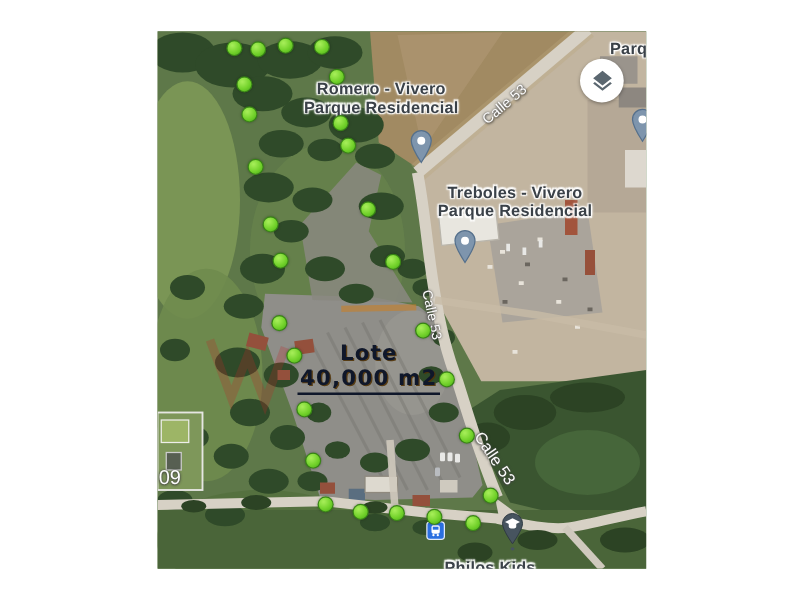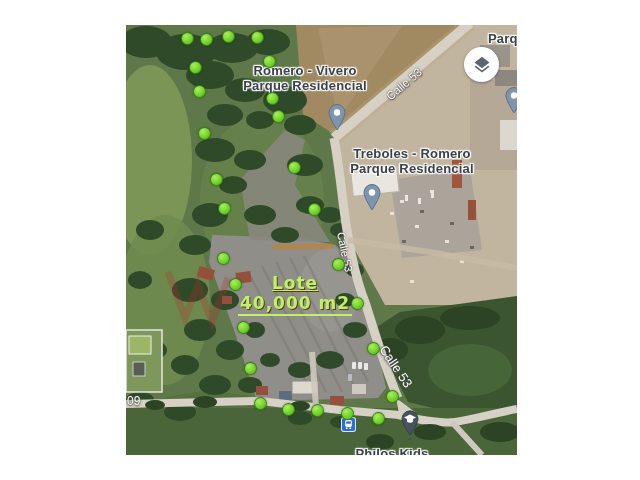--- a/index.html
+++ b/index.html
@@ -193,32 +193,32 @@
       </g>
     </svg>
 
     <div id="watermark-bar"></div>
 
     <div class="place-label" style="left:99px;top:38px;width:160px;">
       <div>Romero - Vivero</div>
       <div>Parque Residencial</div>
     </div>
     <div class="place-label" style="left:206px;top:121px;width:160px;">
-      <div>Treboles - Romero</div>
+      <div>Treboles - Vivero</div>
       <div>Parque Residencial</div>
     </div>
     <div class="place-label" style="left:362px;top:6px;width:70px;text-align:left;">Parque</div>
     <div class="place-label" style="left:216px;top:421px;width:100px;text-decoration:underline;">Philos Kids</div>
 
     <div class="road-label" style="left:248px;top:53px;width:60px;font-size:11.5px;transform:rotate(-40deg);">Calle 53</div>
     <div class="road-label" style="left:193px;top:221px;width:52px;font-size:11px;transform:rotate(78deg);">Calle 53</div>
     <div class="road-label" style="left:240px;top:334px;width:60px;font-size:13px;transform:rotate(56deg);">Calle 53</div>
-    <div class="road-label" style="left:1px;top:369px;font-size:12px;">09</div>
-
-    <div id="lote-overlay" style="color: #bef264; text-decoration: underline;">
+    <div class="road-label" style="left:1px;top:349px;font-size:16px;">09</div>
+
+    <div id="lote-overlay" style="color: #0f172a;">
       <div>Lote</div>
       <div><span id="lote-area-line">40,000 m2</span></div>
     </div>
 
     <div>
         <div class="dot" style="left: 54.5px; top: 6.5px;"></div>
         <div class="dot" style="left: 73.5px; top: 7.5px;"></div>
         <div class="dot" style="left: 95.5px; top: 4.5px;"></div>
         <div class="dot" style="left: 124.5px; top: 5.5px;"></div>
         <div class="dot" style="left: 62.5px; top: 35.5px;"></div>

